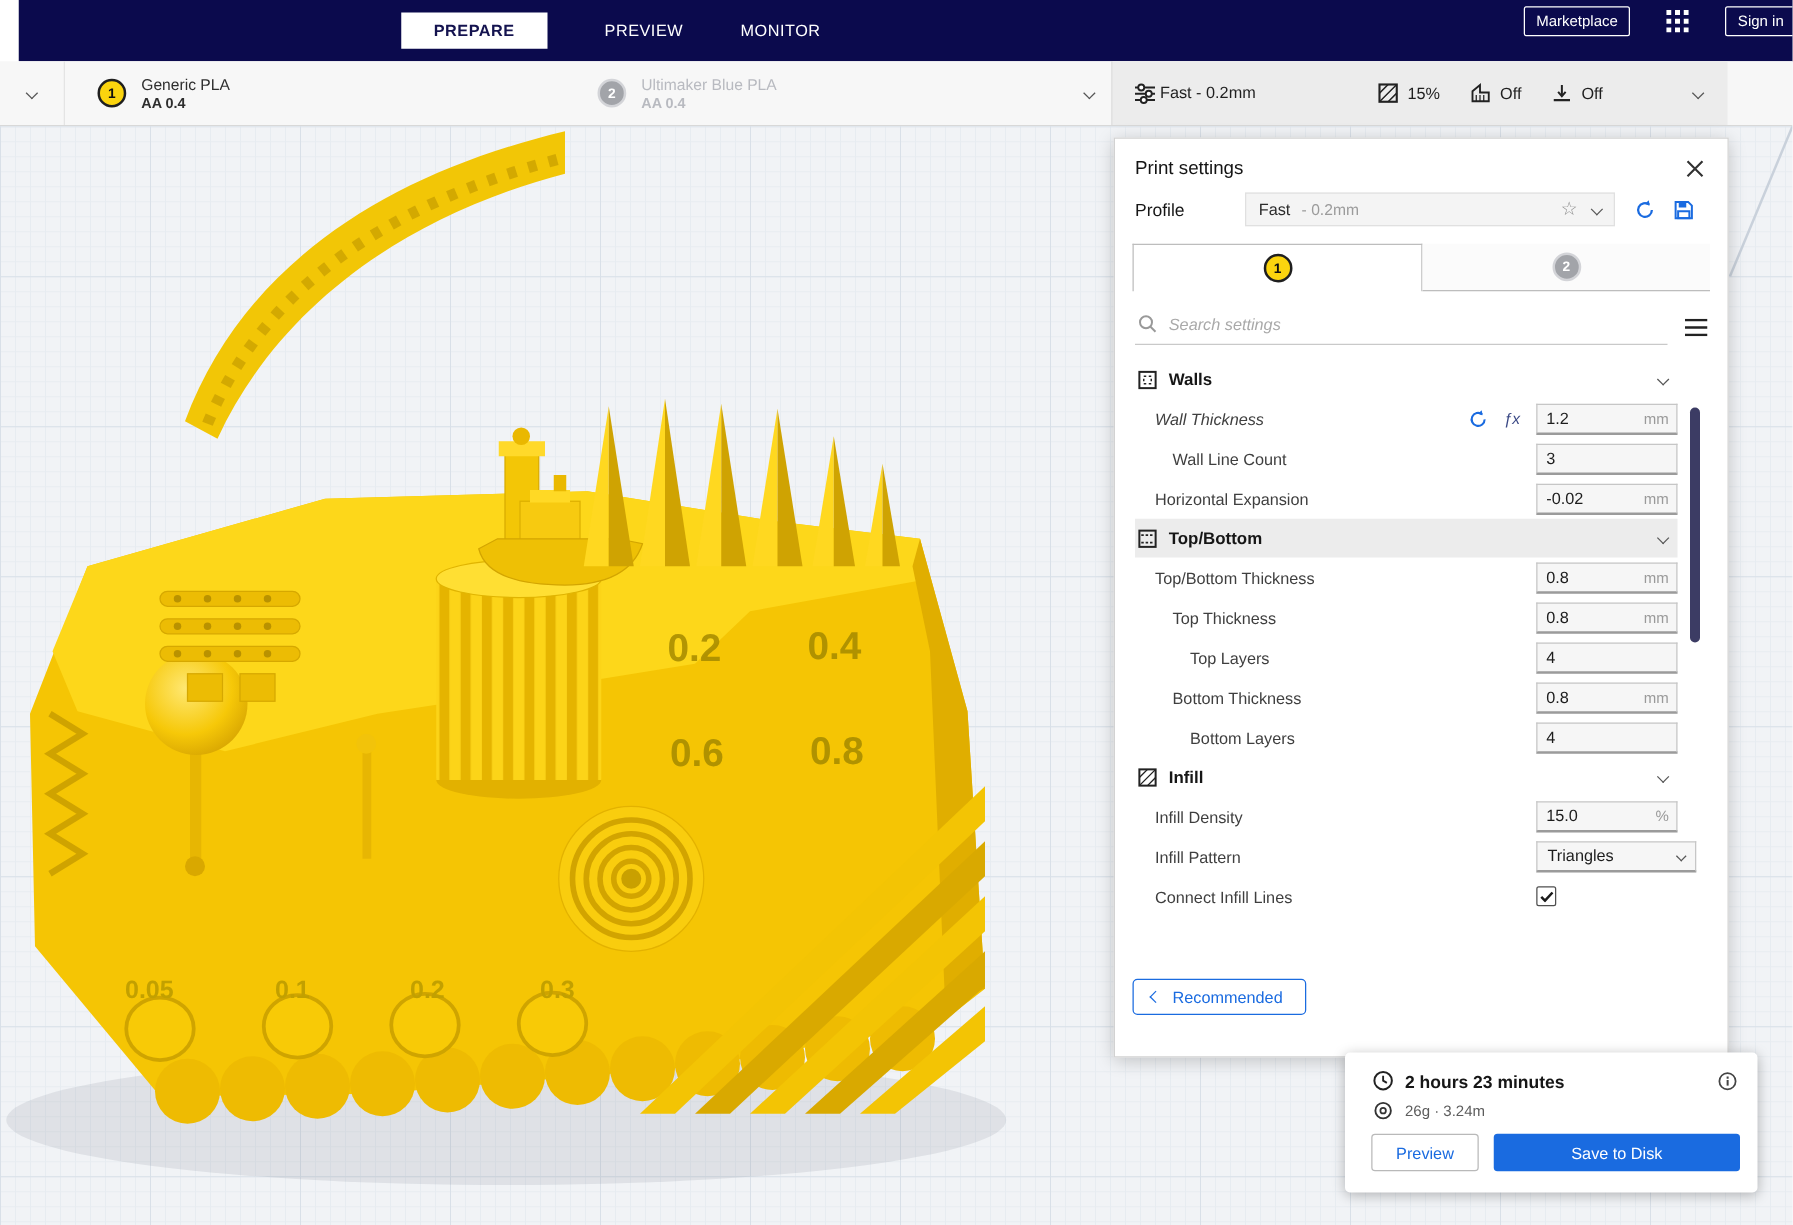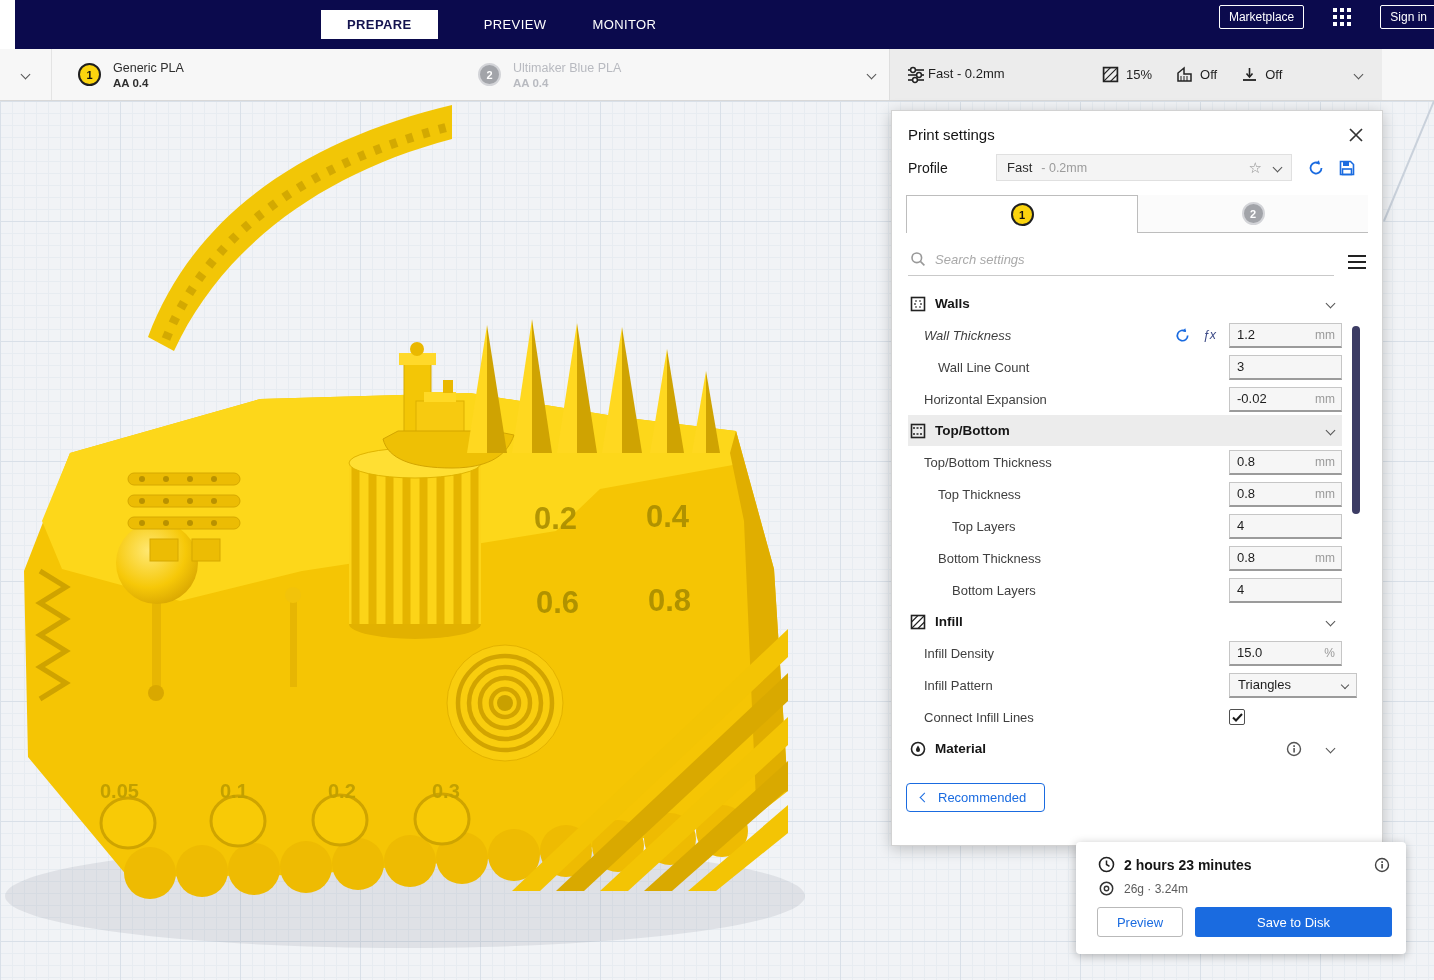--- a/index.html
+++ b/index.html
@@ -549,38 +549,20 @@
       <span class="spacer"></span>
       <span class="valbox">
         <span class="cbox">
           <svg width="11" height="9" viewBox="0 0 11 9">
               <path d="M1 4.5 L4 7.5 L10 1" stroke="#1a1a1a" stroke-width="2" fill="none"></path>
             </svg>
         </span>
       </span>
     </div>
 
-    <div class="sec-head">
-      <span class="iconbtn">
-        <svg width="16" height="16" viewBox="0 0 16 16">
-            <circle cx="8" cy="8" r="6.5" fill="none" stroke="#222" stroke-width="1.6"></circle>
-            <path d="M8 4.5 C9.8 7 10 8.2 10 9 a2 2 0 1 1 -4 0 c0 -0.8 0.2 -2 2 -4.5 z" fill="#222"></path>
-          </svg>
-      </span>
-      <span class="sec-title">Material</span>
-      <span class="spacer"></span>
-      <span class="iconbtn" style="margin-right:16px;">
-        <svg width="16" height="16" viewBox="0 0 16 16">
-            <circle cx="8" cy="8" r="6.5" fill="none" stroke="#555" stroke-width="1.4"></circle>
-            <rect x="7.3" y="7" width="1.6" height="4.5" fill="#555"></rect>
-            <rect x="7.3" y="4.2" width="1.6" height="1.8" fill="#555"></rect>
-          </svg>
-      </span>
-      <span class="chev"></span>
-    </div>
   </div>
 
   <div class="panel-scroll"></div>
 
   <button class="btn-recommended">
     <span class="chev blue-left"></span>
     <span>Recommended</span>
   </button>
 </section>
 

